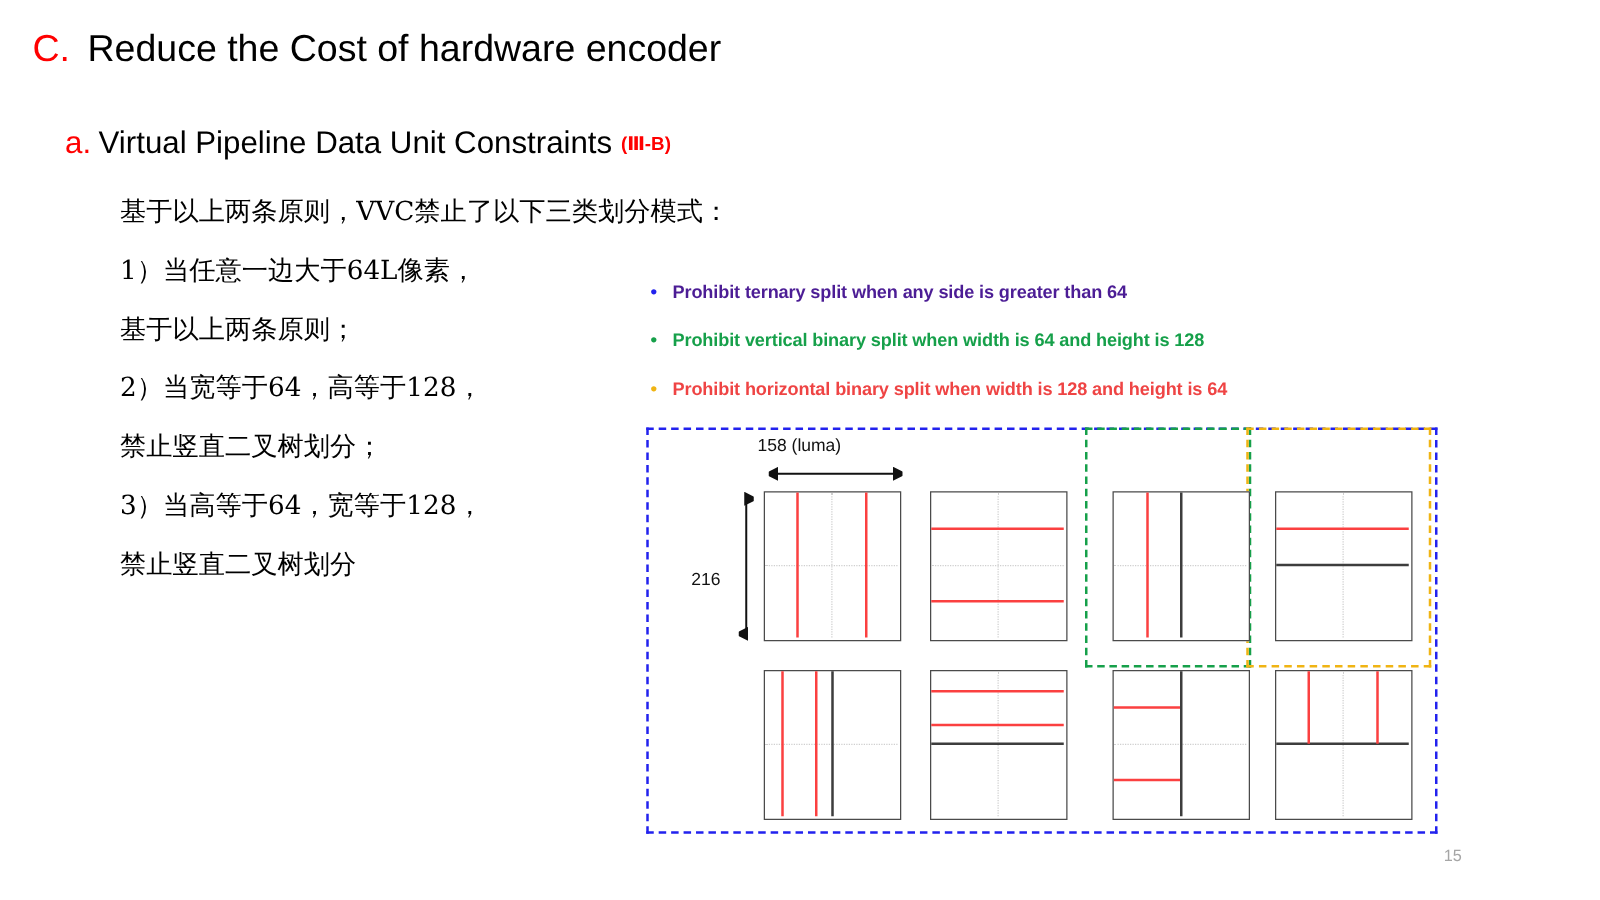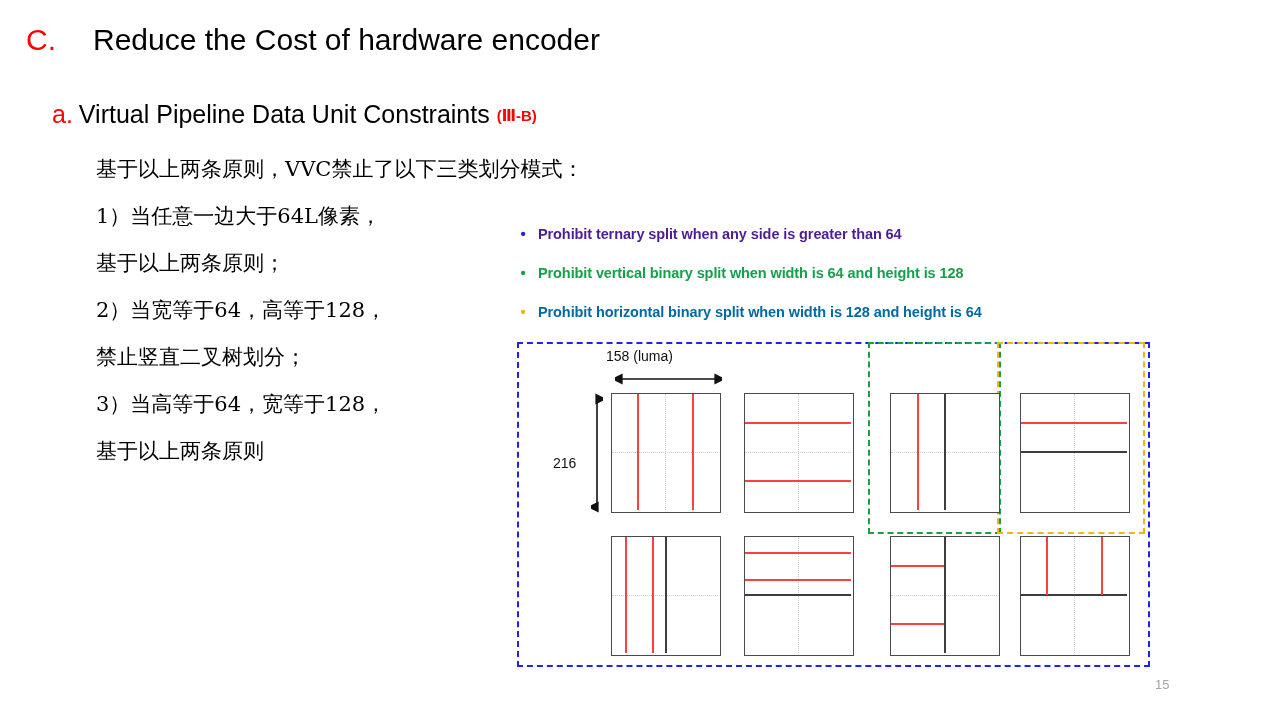--- a/index.html
+++ b/index.html
@@ -24,21 +24,20 @@
     font-size: 30px;
     line-height: 36px;
     white-space: nowrap;
   }
   #slide-title .marker {
     color: #ff0000;
     margin-right: 14px;
   }
   #slide-title .title-text {
     color: #000000;
-    margin-left: 23px;
   }
 
   #subtitle {
     position: absolute;
     left: 52px;
     top: 98px;
     font-size: 25px;
     line-height: 32px;
     white-space: nowrap;
   }
@@ -188,35 +187,35 @@
   <span class="marker">a.</span><span class="sub-text">Virtual Pipeline Data Unit Constraints</span><span class="sub-ref">(Ⅲ-B)</span>
 </div>
 
 <div id="body-text">
   <div class="para">基于以上两条原则，VVC禁止了以下三类划分模式：</div>
   <div class="para">1）当任意一边大于64L像素，</div>
   <div class="para">基于以上两条原则；</div>
   <div class="para">2）当宽等于64，高等于128，</div>
   <div class="para">禁止竖直二叉树划分；</div>
   <div class="para">3）当高等于64，宽等于128，</div>
-  <div class="para">基于以上两条原则</div>
+  <div class="para">禁止竖直二叉树划分</div>
 </div>
 
 <div id="legend">
   <div class="legend-row">
     <span class="legend-bullet" style="color:#2222ee">•</span>
     <span class="legend-label" style="color:#4c1d95">Prohibit ternary split when any side is greater than 64</span>
   </div>
   <div class="legend-row">
     <span class="legend-bullet" style="color:#16a04a">•</span>
     <span class="legend-label" style="color:#16a04a">Prohibit vertical binary split when width is 64 and height is 128</span>
   </div>
   <div class="legend-row">
     <span class="legend-bullet" style="color:#f0b413">•</span>
-    <span class="legend-label" style="color:#0369a1">Prohibit horizontal binary split when width is 128 and height is 64</span>
+    <span class="legend-label" style="color:#ef4444">Prohibit horizontal binary split when width is 128 and height is 64</span>
   </div>
 </div>
 
 <div id="figure">
 
   <div class="dashbox" id="dash-blue"></div>
   <div class="dashbox" id="dash-green"></div>
   <div class="dashbox" id="dash-orange"></div>
 
   <div id="dim-w-label">158 (luma)</div>

